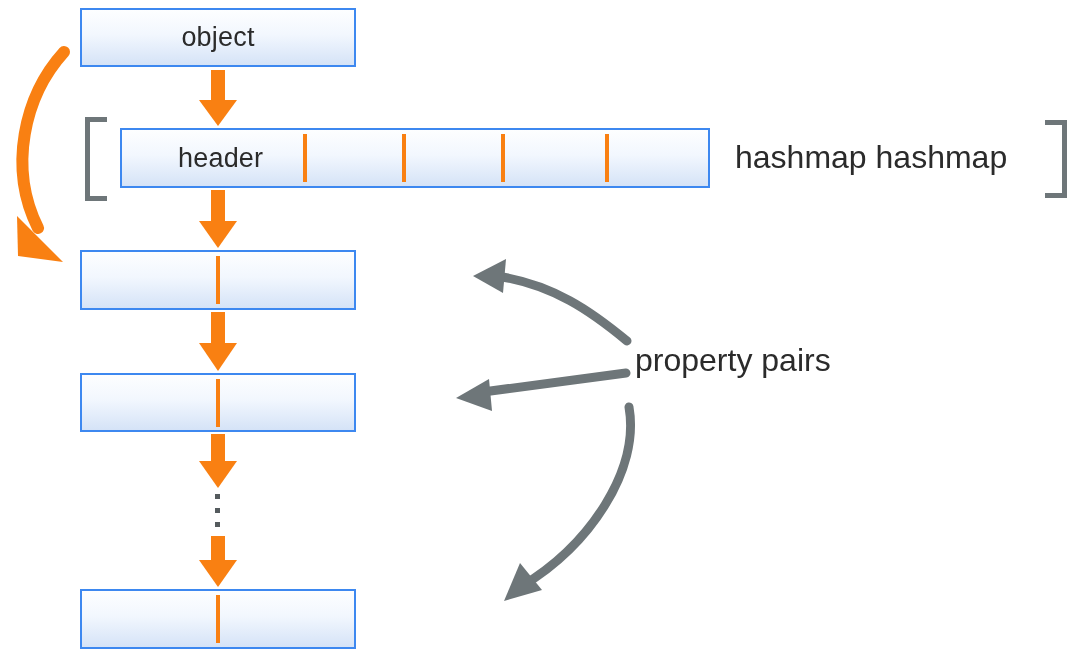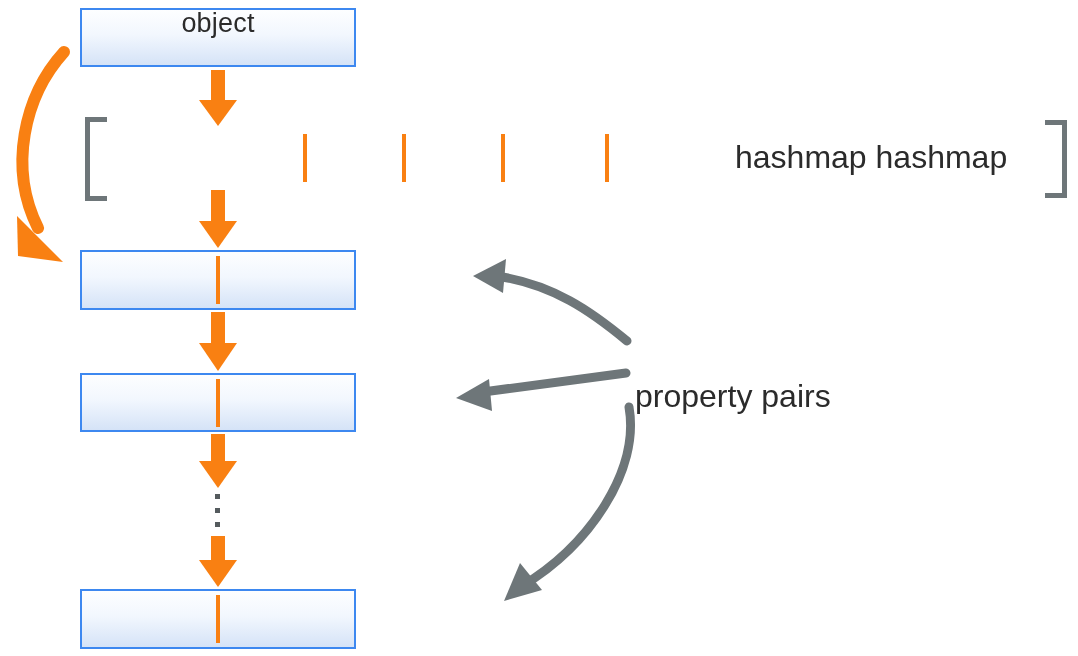--- a/index.html
+++ b/index.html
@@ -16,20 +16,21 @@
     font-family: "Liberation Sans", sans-serif;
   }
 
   
   .box {
     position: absolute;
     box-sizing: border-box;
     border: 2px solid #3d88f0;
     background: linear-gradient(to bottom, #fdfeff 0%, #f2f7fe 45%, #d5e3f7 100%);
     display: flex;
+    align-items: center;
     justify-content: center;
   }
   .box-label {
     font-size: 27px;
     color: #2b2b2b;
     letter-spacing: .2px;
     line-height: 1;
   }
 
   
@@ -85,20 +86,23 @@
 </style>
 </head>
 <body>
 
 <div id="stage">
 
   <div class="box" style="left:80px; top:8px; width:276px; height:59px;">
     <span class="box-label">object</span>
   </div>
 
+  <div class="box" style="left:120px; top:128px; width:590px; height:60px; justify-content:flex-start;">
+    <span class="box-label" style="position:absolute; left:56px;">header</span>
+  </div>
 
   <div class="box" style="left:80px; top:250px; width:276px; height:60px;">
     <span class="box-label"></span>
   </div>
 
   <div class="box" style="left:80px; top:373px; width:276px; height:59px;">
     <span class="box-label"></span>
   </div>
 
   <div class="box" style="left:80px; top:589px; width:276px; height:60px;">
@@ -111,21 +115,21 @@
   <div class="tick" style="left:605px; top:134px; height:48px;"></div>
 
   <div class="inner-line" style="left:216px; top:256px; height:48px;"></div>
   <div class="inner-line" style="left:216px; top:379px; height:48px;"></div>
   <div class="inner-line" style="left:216px; top:595px; height:48px;"></div>
 
   <div class="bracket left" style="left:85px; top:117px; width:22px; height:84px;"></div>
   <div class="bracket right" style="left:1045px; top:120px; width:22px; height:78px;"></div>
 
   <div class="caption" style="left:735px; top:141px;">hashmap hashmap</div>
-  <div class="caption" style="left:635px; top:344px;margin-top:36px;">property pairs</div>
+  <div class="caption" style="left:635px; top:344px;">property pairs</div>
 
   <div class="dots" style="left:215px; top:494px;">
     <i></i>
       <i></i>
       <i></i>
   </div>
 
   <svg class="overlay" viewBox="0 0 1078 656" xmlns="http://www.w3.org/2000/svg">
 
     <g fill="#f98012">

